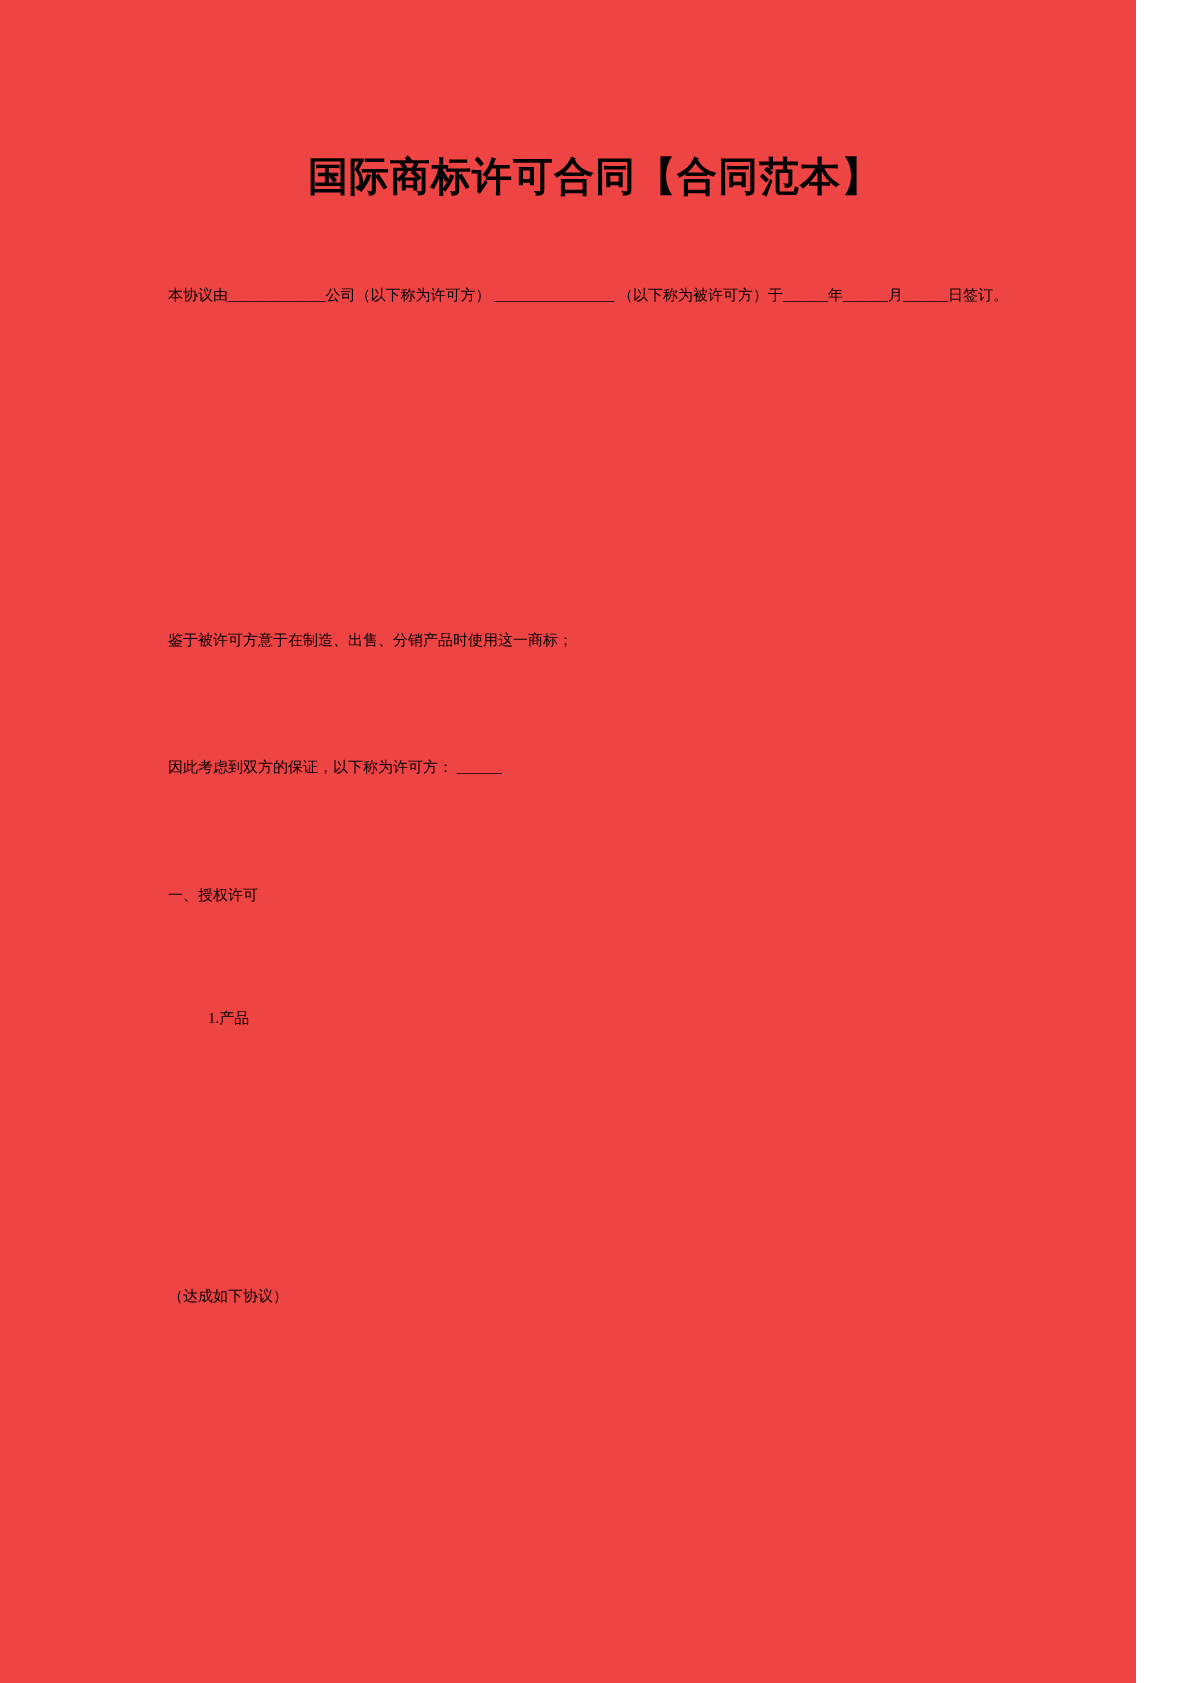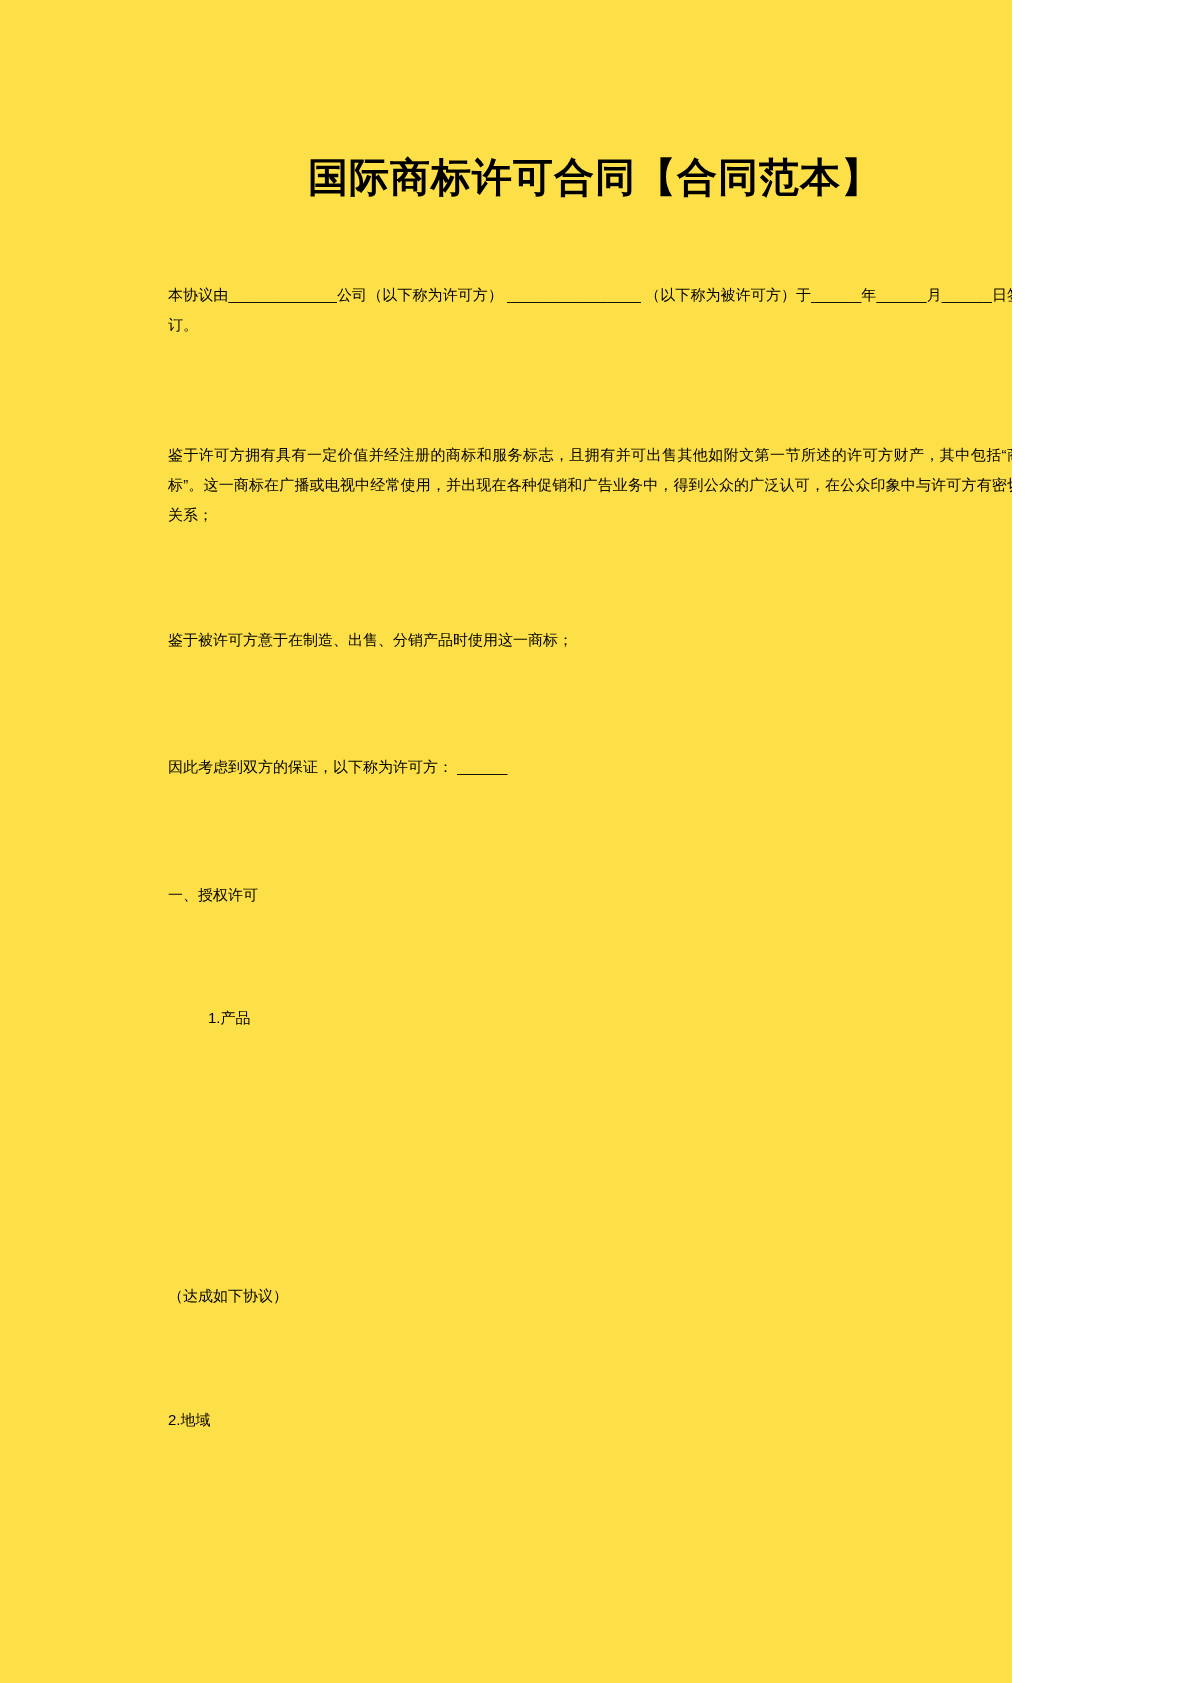--- a/index.html
+++ b/index.html
@@ -2,25 +2,25 @@
 <html lang="zh"><head>
 <meta charset="utf-8">
 <style>
   html, body {
     margin: 0;
     padding: 0;
     background: #ffffff;
   }
   .page {
     position: relative;
-    width: 1012px;
+    width: 1136px;
     height: 1683px;
-    background: #fde047;
+    background: #ef4444;
     overflow: hidden;
-    font-family: Liberation Sans, sans-serif;
+    font-family: Liberation Serif, serif;
     color: #000000;
   }
   .doc-title {
     position: absolute;
     top: 153px;
     left: 168px;
     width: 854px;
     text-align: center;
     font-size: 40px;
     font-weight: bold;
@@ -49,27 +49,25 @@
   .b8 { top: 1405px; }
 </style>
 </head>
 <body>
 
 <div class="page">
   <div class="doc-title">国际商标许可合同【合同范本】</div>
 
   <div class="block b0">本协议由_____________公司（以下称为许可方） ________________ （以下称为被许可方）于______年______月______日签订。</div>
 
-  <div class="block b1">鉴于许可方拥有具有一定价值并经注册的商标和服务标志，且拥有并可出售其他如附文第一节所述的许可方财产，其中包括“商标”。这一商标在广播或电视中经常使用，并出现在各种促销和广告业务中，得到公众的广泛认可，在公众印象中与许可方有密切关系；</div>
 
   <div class="block b2">鉴于被许可方意于在制造、出售、分销产品时使用这一商标；</div>
 
   <div class="block b3">因此考虑到双方的保证，以下称为许可方： ______</div>
 
   <div class="block b4">一、授权许可</div>
 
   <div class="block b5">1.产品</div>
 
 
   <div class="block b7">（达成如下协议）</div>
 
-  <div class="block b8">2.地域</div>
 </div>
 
 </body></html>

